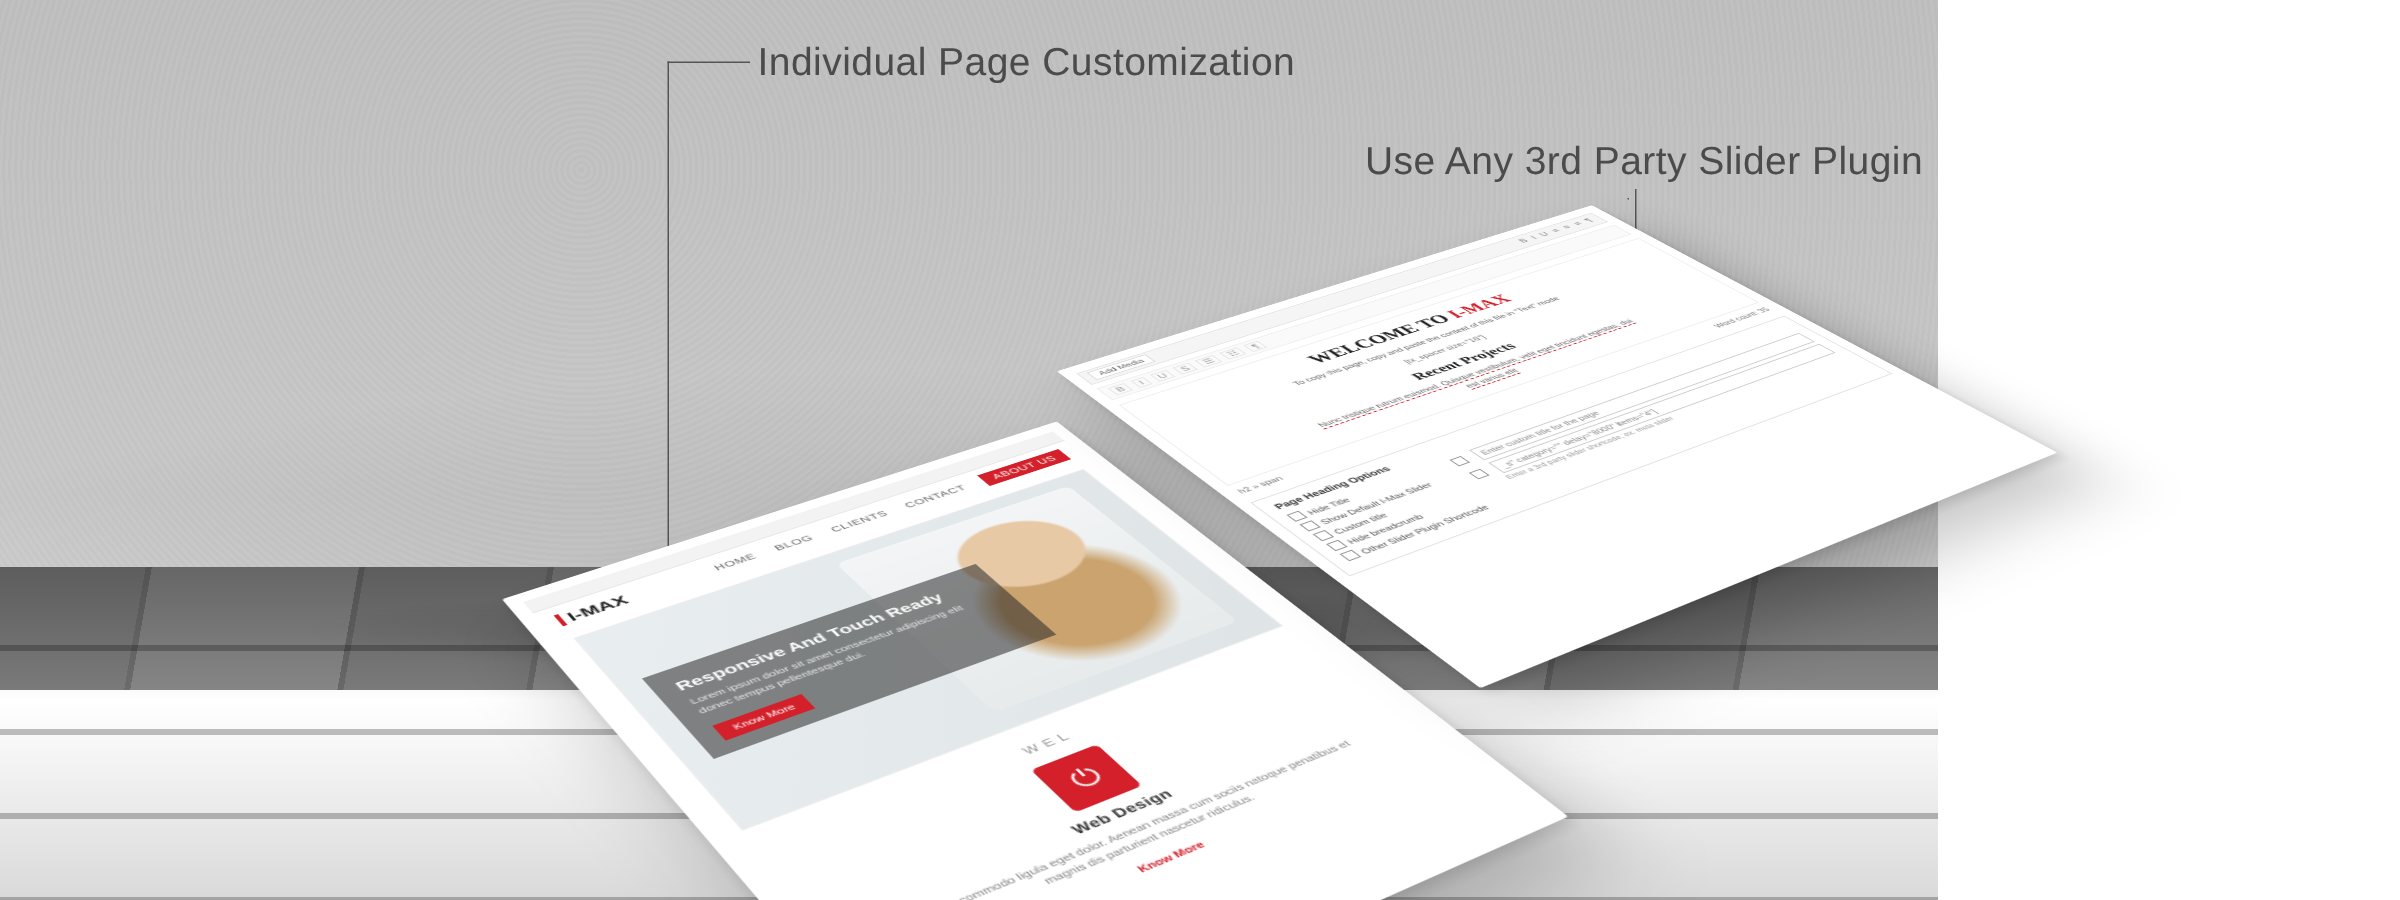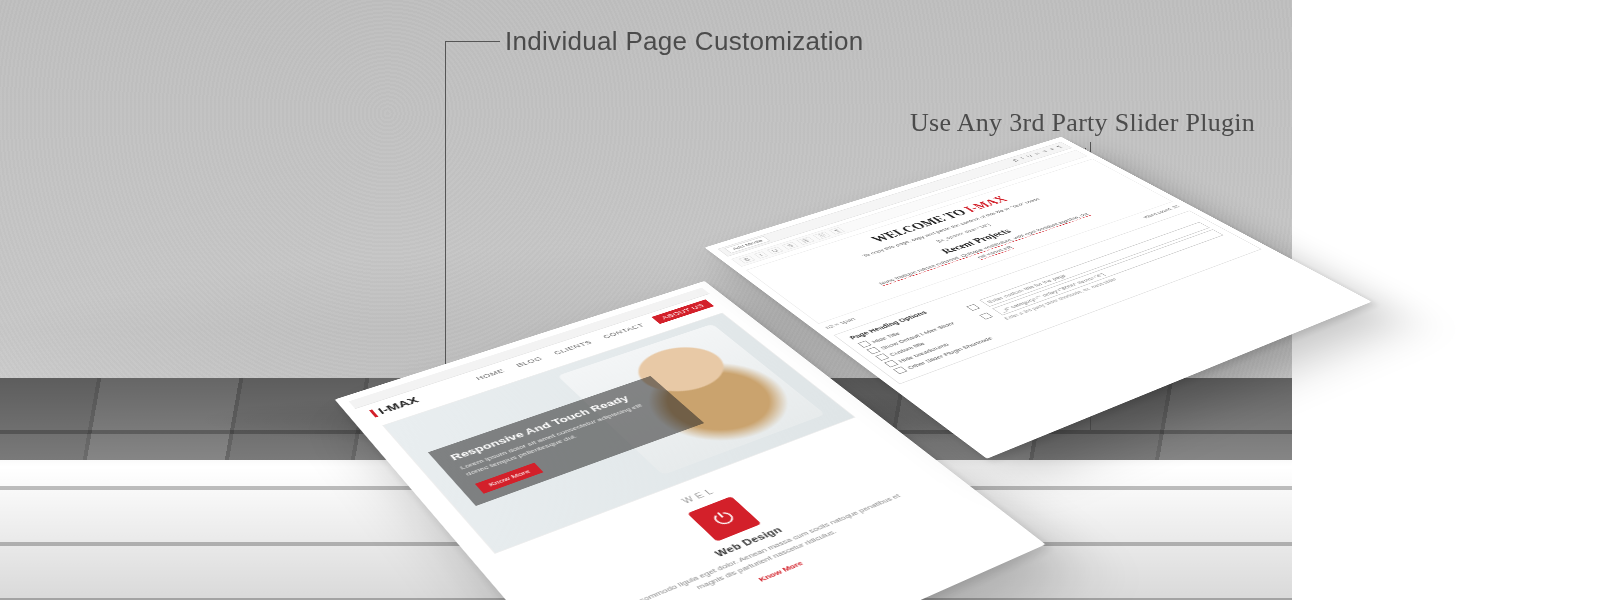--- a/index.html
+++ b/index.html
@@ -84,21 +84,21 @@
   <div class="wall-texture"></div>
   <div class="floor-lines"></div>
   <div class="floor-shade"></div>
 
   <div class="callout" style="left:505px;top:26px;">
     <span>Individual Page Customization</span>
     <div class="line-h" style="left:-60px;top:15px;width:55px;"></div>
     <div class="line-v" style="left:-60px;top:15px;height:350px;"></div>
   </div>
 
-  <div class="callout" style="left:910px;top:108px;font-family:Liberation Serif, serif;">
+  <div class="callout" style="left:910px;top:92px;">
     <span>Use Any 3rd Party Slider Plugin</span>
     <div class="line-h" style="left:175px;top:40px;width:1px;"></div>
     <div class="line-v" style="left:180px;top:34px;height:290px;"></div>
   </div>
 
   <div class="contact-shadow"></div>
 
   <div class="stage">
     <div class="group">
 

